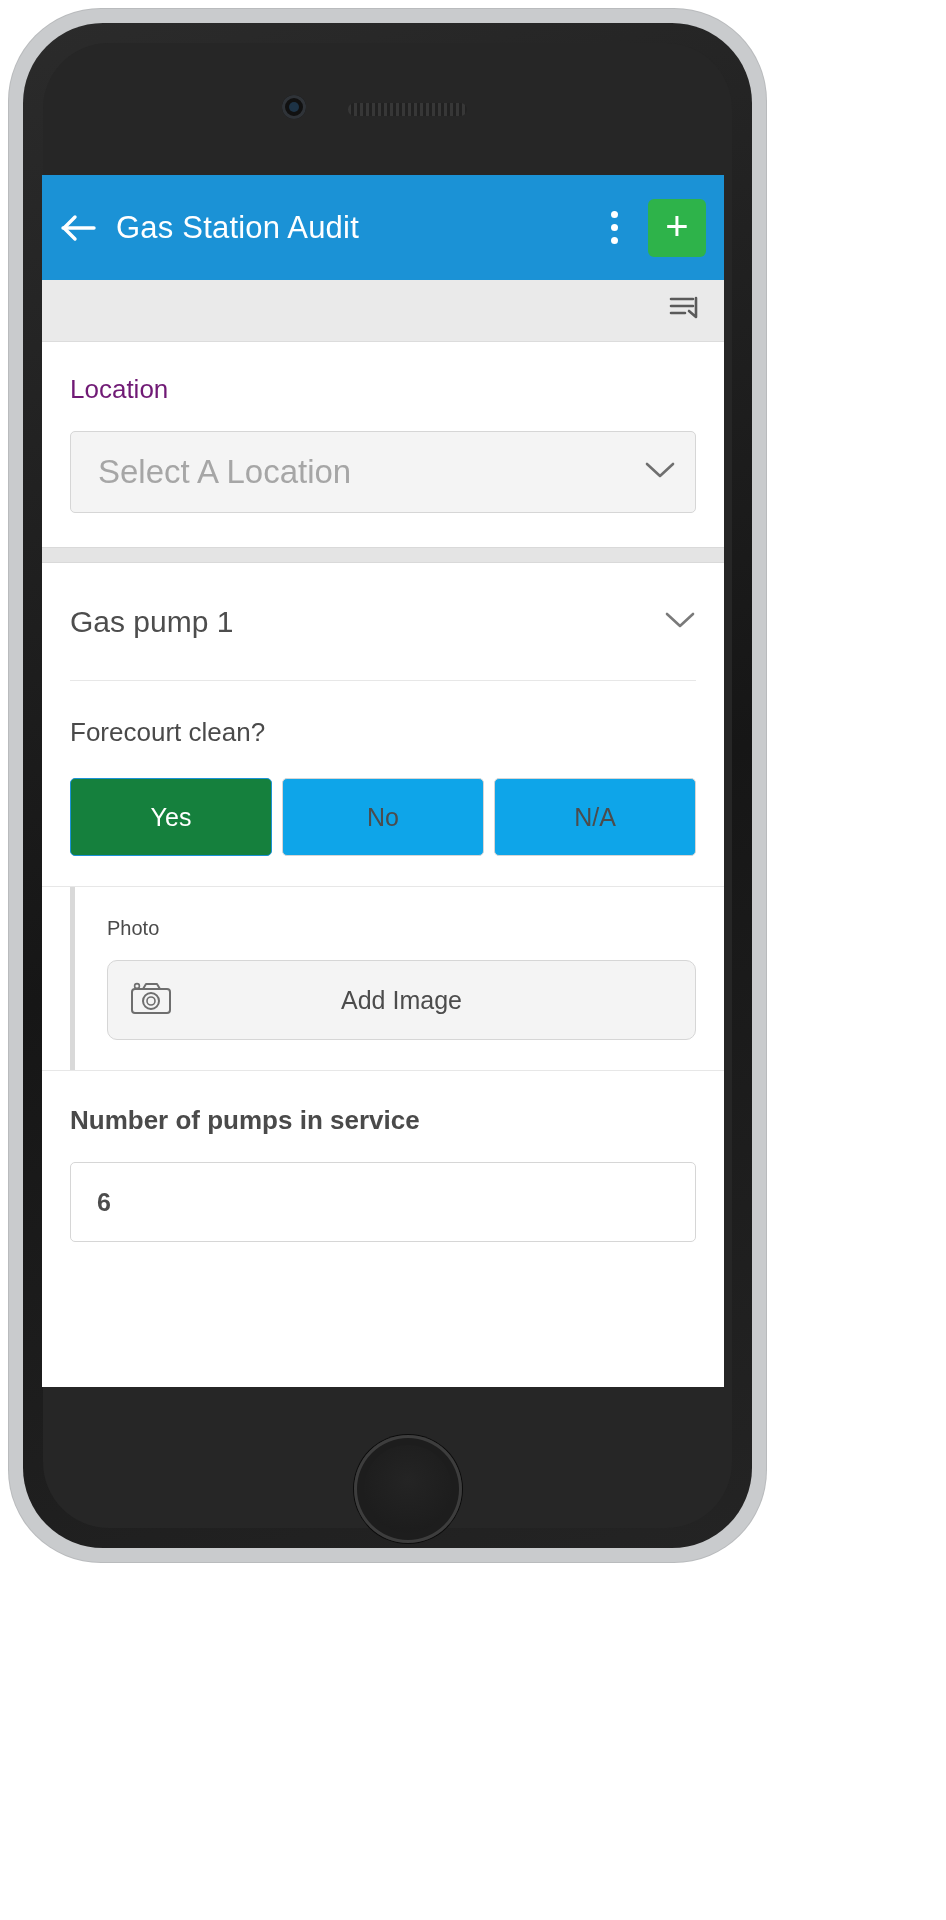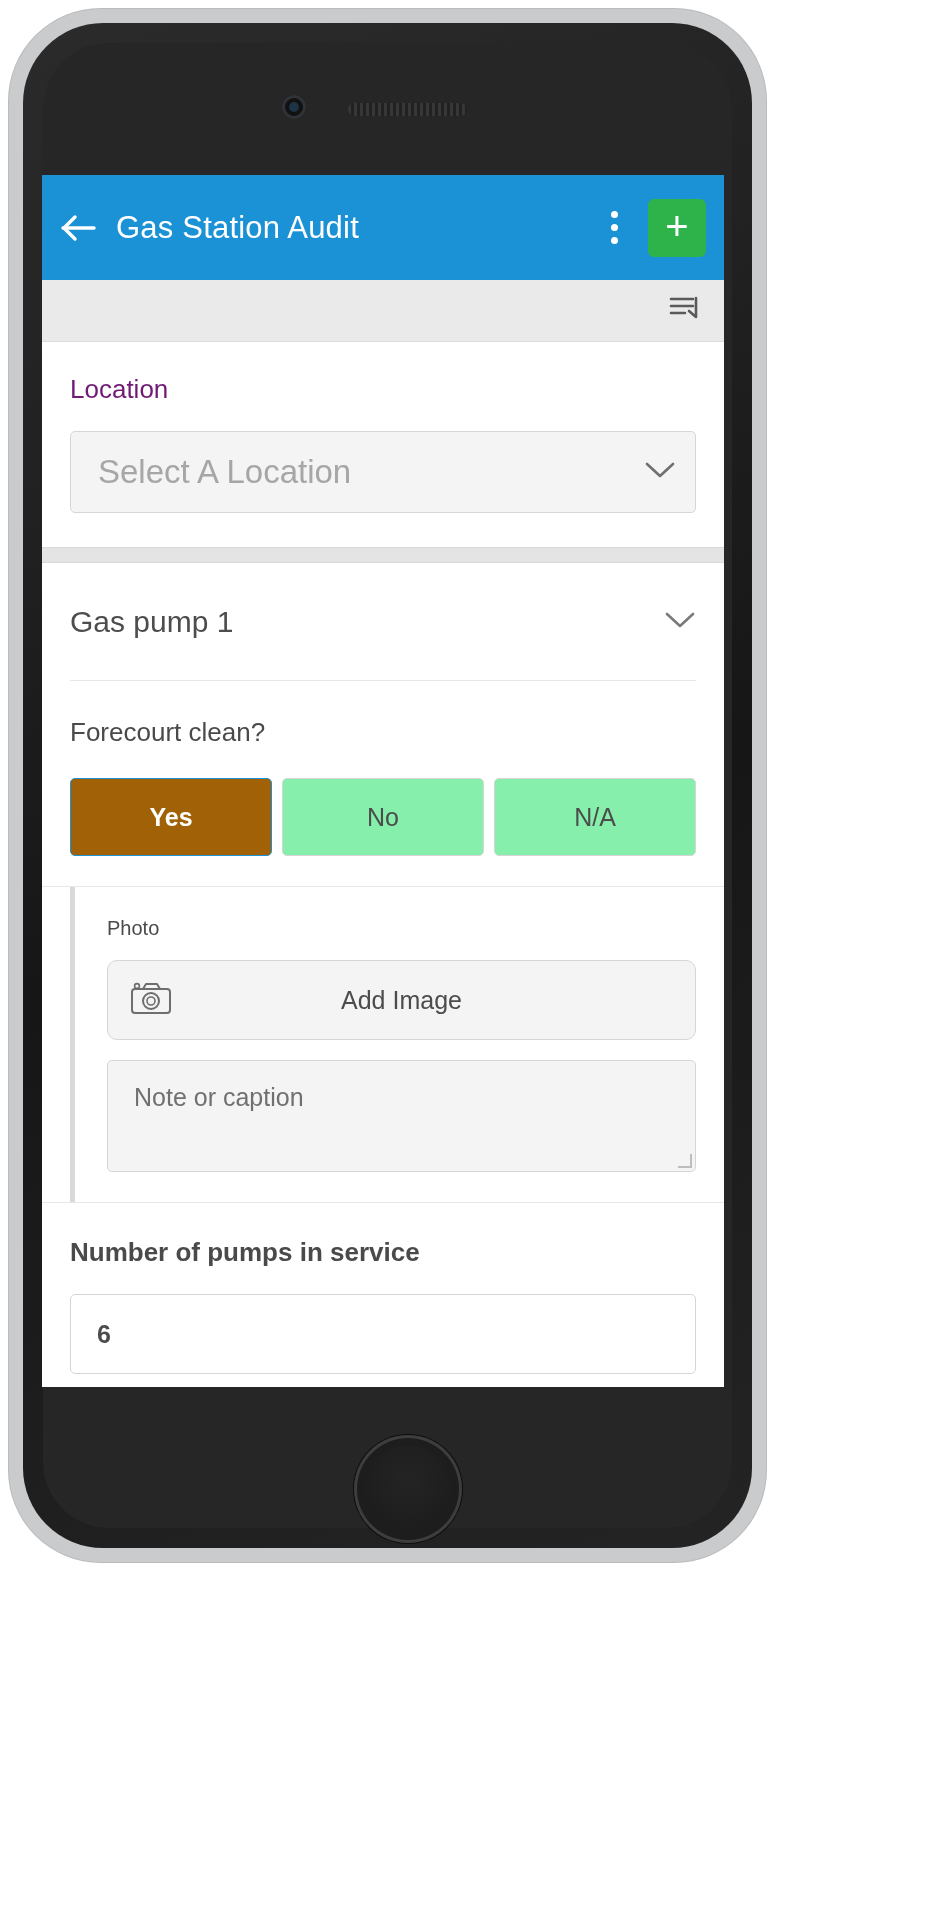--- a/index.html
+++ b/index.html
@@ -168,24 +168,24 @@
     padding: 36px 0 0 0;
   }
   .seg-row { display: flex; gap: 10px; margin: 30px 0 0 0; padding-bottom: 30px; }
   .seg {
     flex: 1; height: 78px;
     border-radius: 5px;
     display: flex; align-items: center; justify-content: center;
     font-size: 25px;
     cursor: pointer;
     border: 1px solid #d6d6d6;
-    background: #86efac;
+    background: #0ea5e9;
     color: #4c4c4c;
   }
-  .seg.active { background: #a16207; border-color: #1b92d6; color: #fff; font-weight: bold; }
+  .seg.active { background: #15803d; border-color: #1b92d6; color: #fff; font-weight: normal; }
 
   
   .nested {
     border-top: 1px solid #e7e7e7;
     padding: 0 0 0 28px;
     background: #fff;
   }
   .nested-inner {
     border-left: 5px solid #d9d9d9;
     padding: 30px 0 30px 32px;
@@ -329,23 +329,20 @@
             <svg width="46" height="36" viewBox="0 0 46 36">
               <rect x="2" y="9" width="38" height="24" rx="3" stroke="#6e6e6e" stroke-width="2" fill="none"></rect>
               <path d="M13 9 L16 4 H27 L30 9" stroke="#6e6e6e" stroke-width="2" fill="none" stroke-linejoin="round"></path>
               <circle cx="21" cy="21" r="8" stroke="#6e6e6e" stroke-width="2" fill="none"></circle>
               <circle cx="21" cy="21" r="4" stroke="#6e6e6e" stroke-width="1.6" fill="none"></circle>
               <circle cx="7" cy="6" r="2.4" stroke="#6e6e6e" stroke-width="1.6" fill="none"></circle>
             </svg>
           </span>
           <span class="lbl">Add Image</span>
         </div>
-        <div class="note-box">
-          <span>Note or caption</span>
-        </div>
       </div>
     </div>
 
     <div class="num-block">
       <div class="num-label">Number of pumps in service</div>
       <div class="num-input">
         <span>6</span>
       </div>
     </div>
 

